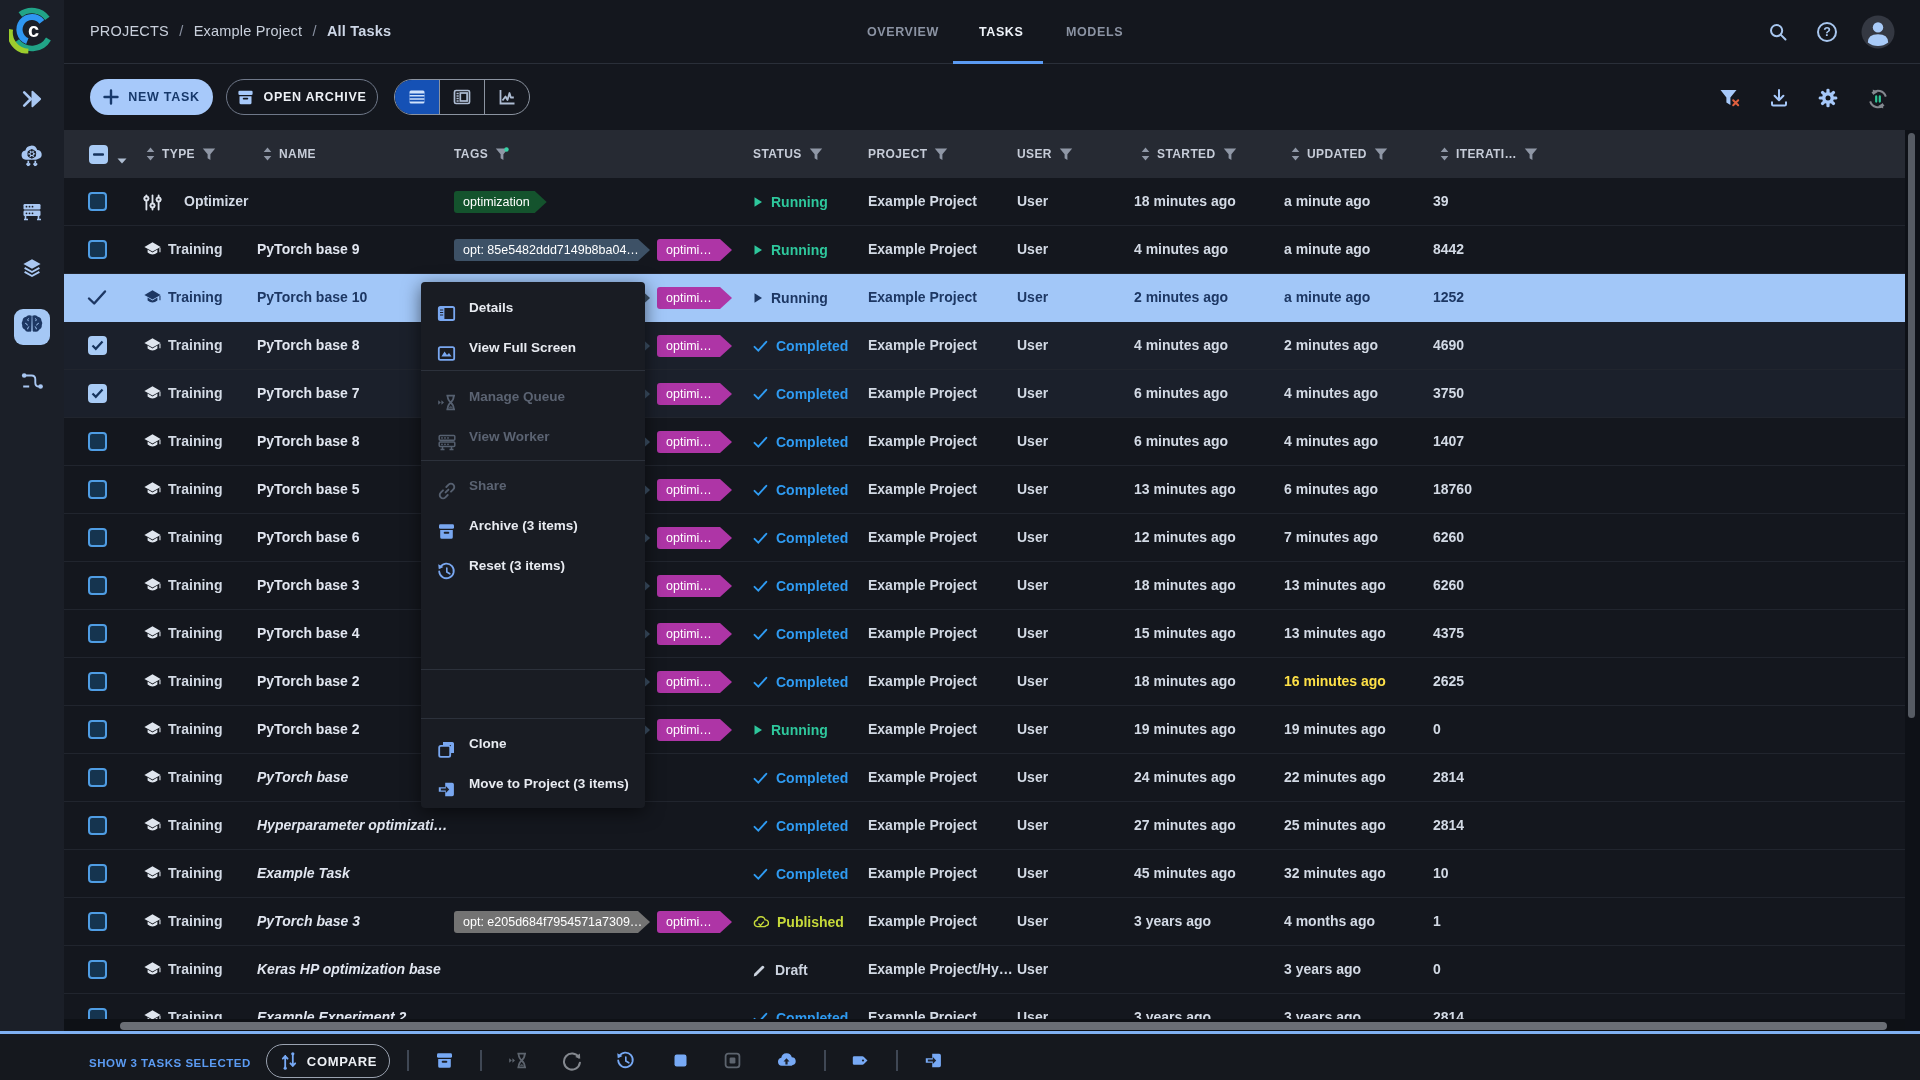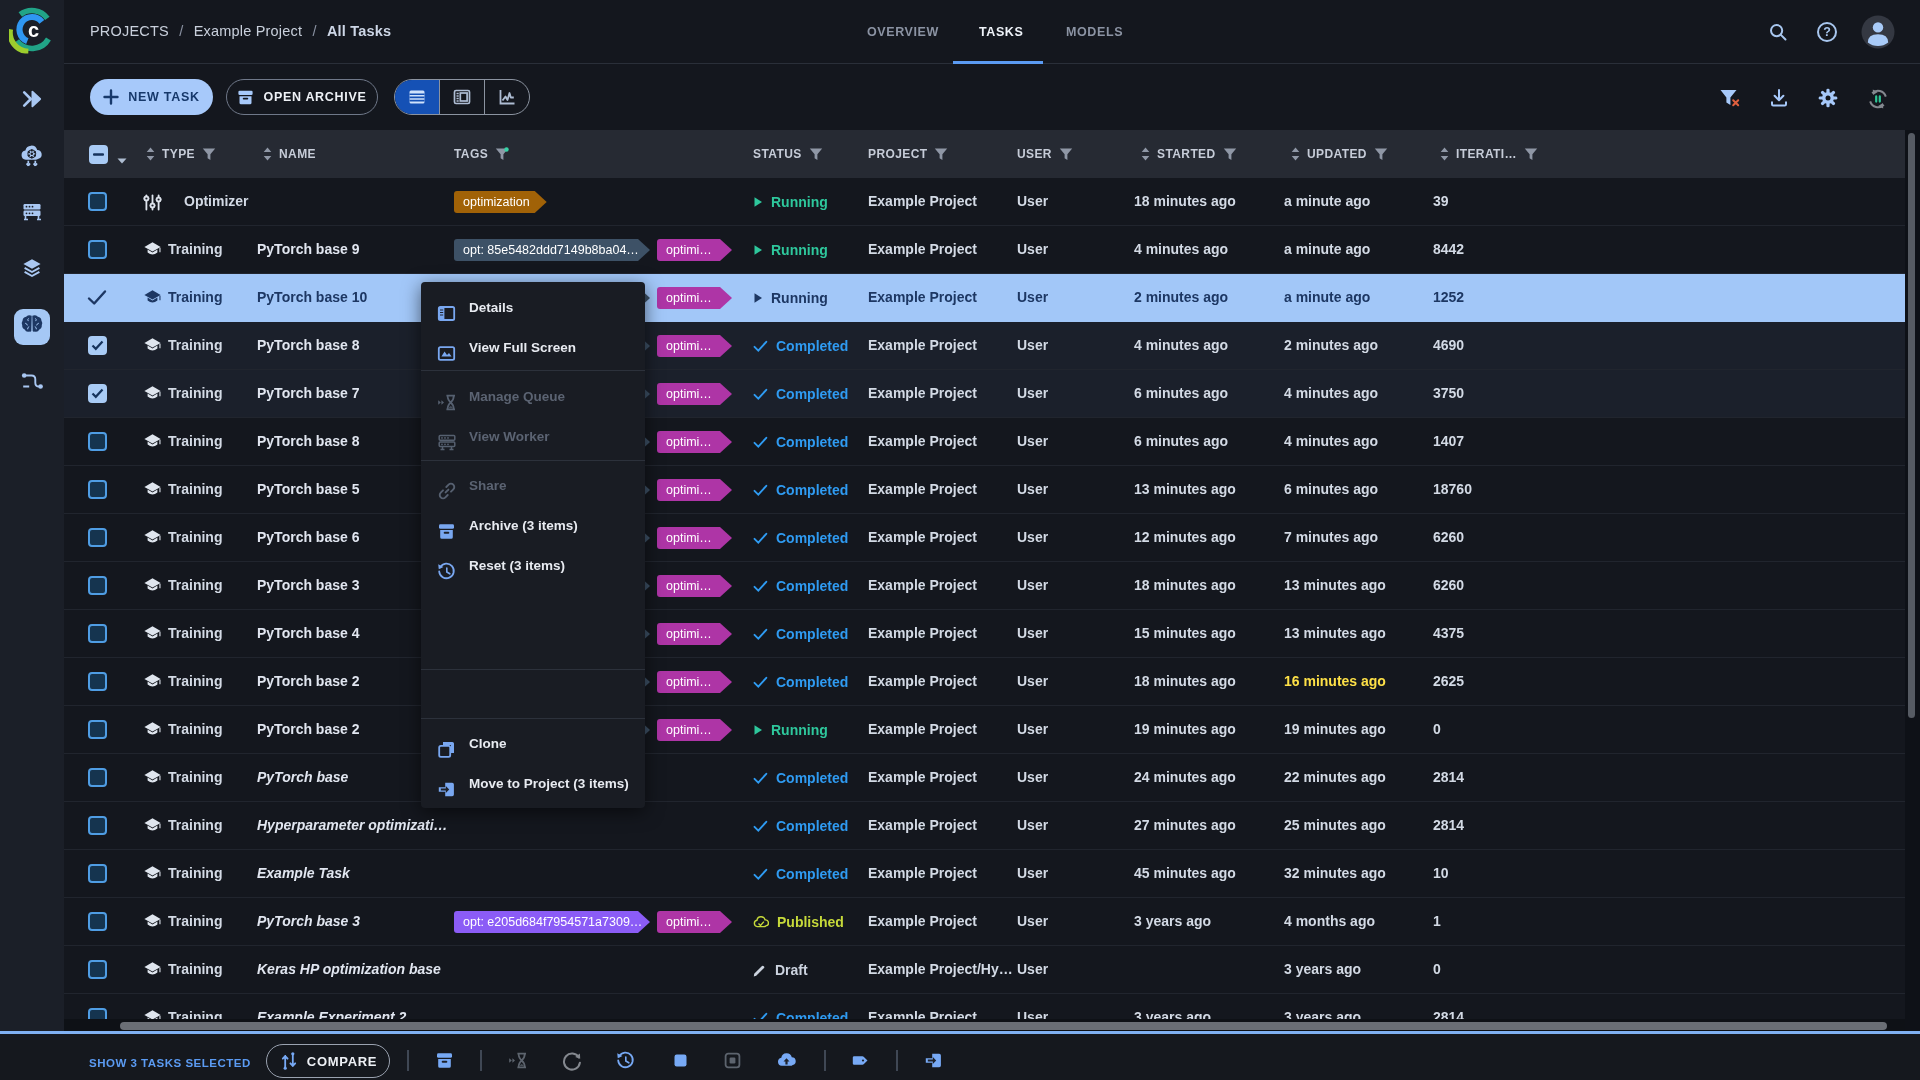--- a/index.html
+++ b/index.html
@@ -281,21 +281,21 @@
           <circle cx="3.4" cy="5.5" r="1.1" fill="#171a23"></circle>
           <rect x="8.6" y="1.5" width="1.8" height="16" rx="0.9" fill="#dfe5ee"></rect>
           <circle cx="9.5" cy="12.5" r="2.6" fill="#dfe5ee" stroke="#dfe5ee"></circle>
           <circle cx="9.5" cy="12.5" r="1.1" fill="#171a23"></circle>
           <rect x="14.7" y="1.5" width="1.8" height="16" rx="0.9" fill="#dfe5ee"></rect>
           <circle cx="15.6" cy="6.5" r="2.6" fill="#dfe5ee" stroke="#dfe5ee"></circle>
           <circle cx="15.6" cy="6.5" r="1.1" fill="#171a23"></circle>
         </svg></span>
 <span class="cell txt" style="left:120px;color:#d3dae5">Optimizer</span>
 <span class="cell tags" style="left:390px">
-        <span class="tag" style="background:#a16207;">optimization</span>
+        <span class="tag" style="background:#14532d;">optimization</span>
       </span>
 <span class="cell st" style="left:689px">
         <span class="sticon">
           <svg width="10" height="12" viewBox="0 0 10 12">
             <path fill="#2ec79c" d="M1.5 1.2 L9 6 L1.5 10.8 Z"></path>
           </svg>
         </span>
         <span style="color:#2ec79c">Running</span>
       </span>
 <span class="cell txt" style="left:804px;color:#d3dae5">Example Project</span>
@@ -686,21 +686,21 @@
 <div class="row" style="top:898px">
       <span class="cbx"></span>
 <span class="cell" style="left:79px;top:15px"><svg width="19" height="19" viewBox="0 0 19 19">
           <path fill="#dfe5ee" d="M9.5 1.2 L17.6 5.9 L9.5 10.6 L1.4 5.9 Z"></path>
 <path fill="#dfe5ee" d="M4.6 8.6 L4.6 11.4 Q9.5 15.6 14.4 11.4 L14.4 8.6 L9.5 11.4 Z"></path>
 <path fill="#dfe5ee" d="M16.4 6.8 L17.5 6.8 L17.5 11.2 L16.4 11.2 Z"></path>
         </svg></span>
 <span class="cell txt" style="left:104px;color:#d3dae5">Training</span>
 <span class="cell name" style="left:193px;color:#e1e6f0;font-style:italic;">PyTorch base 3</span>
 <span class="cell tags" style="left:390px">
-        <span class="tag" style="background:#8b5cf6;width:196px;">opt: e205d684f7954571a7309…</span>
+        <span class="tag" style="background:#737373;width:196px;">opt: e205d684f7954571a7309…</span>
         <span class="tag" style="background:#ae35a6;width:75px;">optimi…</span>
       </span>
 <span class="cell st" style="left:689px">
         <span class="sticon">
           <svg width="16" height="13" viewBox="0 0 16 13">
             <path fill="none" stroke="#c6d93a" stroke-width="1.4" d="M4.2 10.6 a3.2 3.2 0 0 1 -0.3 -6.3 a4.2 4.2 0 0 1 8.2 -0.4 a3 3 0 0 1 0.7 6 q-0.7 .7 -1.9 .7 Z"></path>
 <path fill="none" stroke="#c6d93a" stroke-width="1.4" d="M5.5 7.4 l2 2 l3.4 -3.8"></path>
           </svg>
         </span>
         <span style="color:#c6d93a">Published</span>

